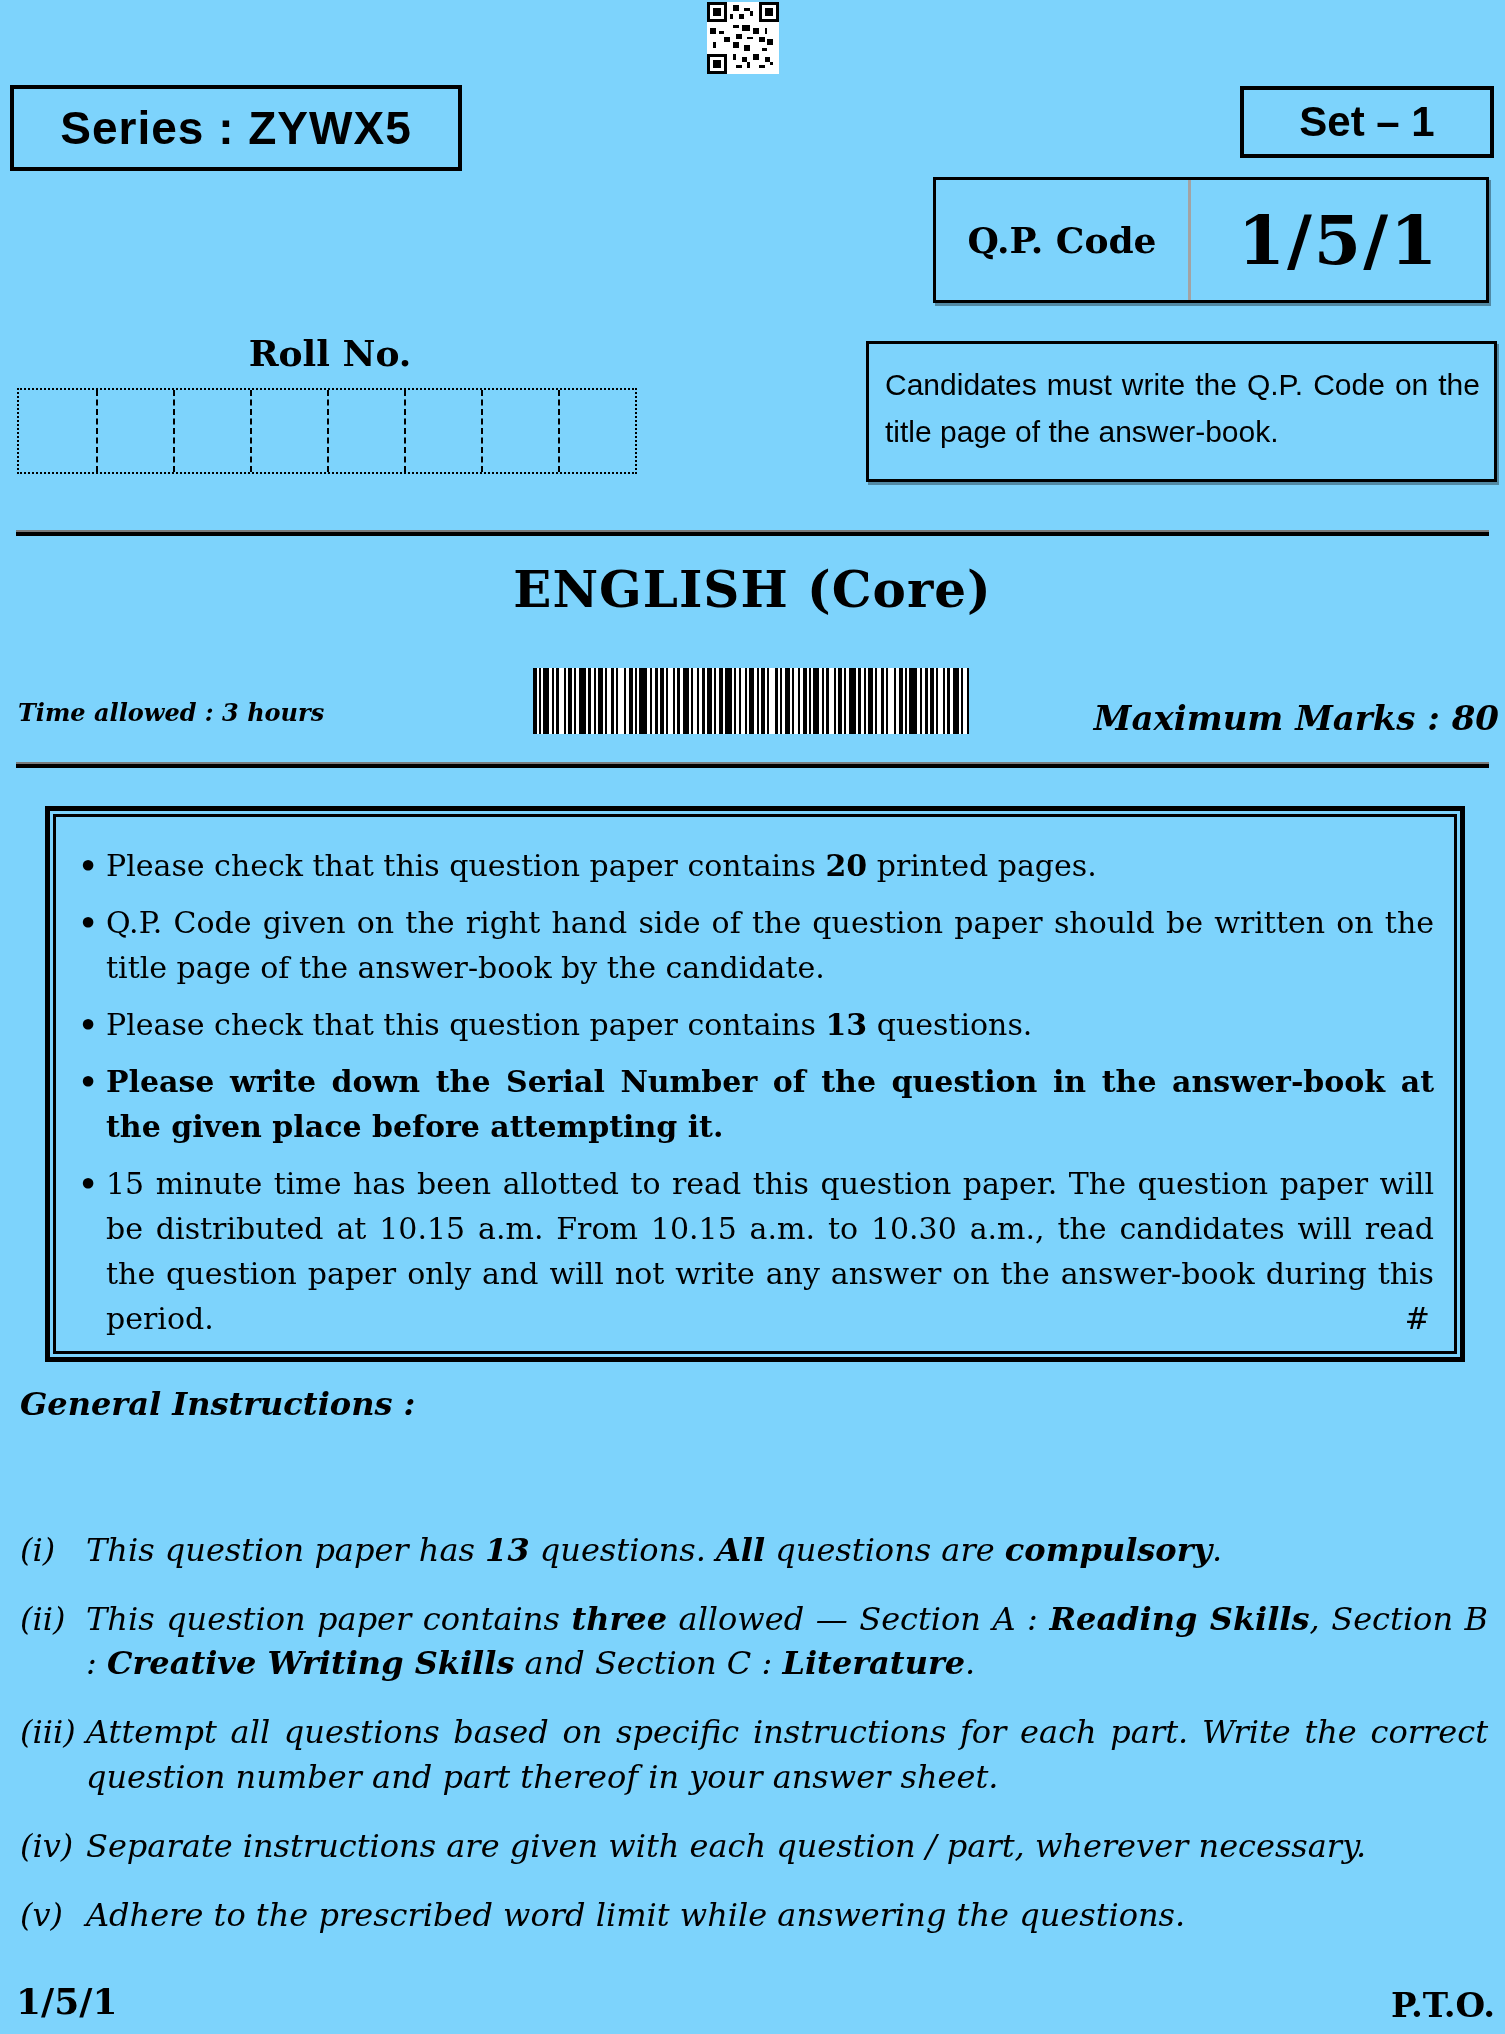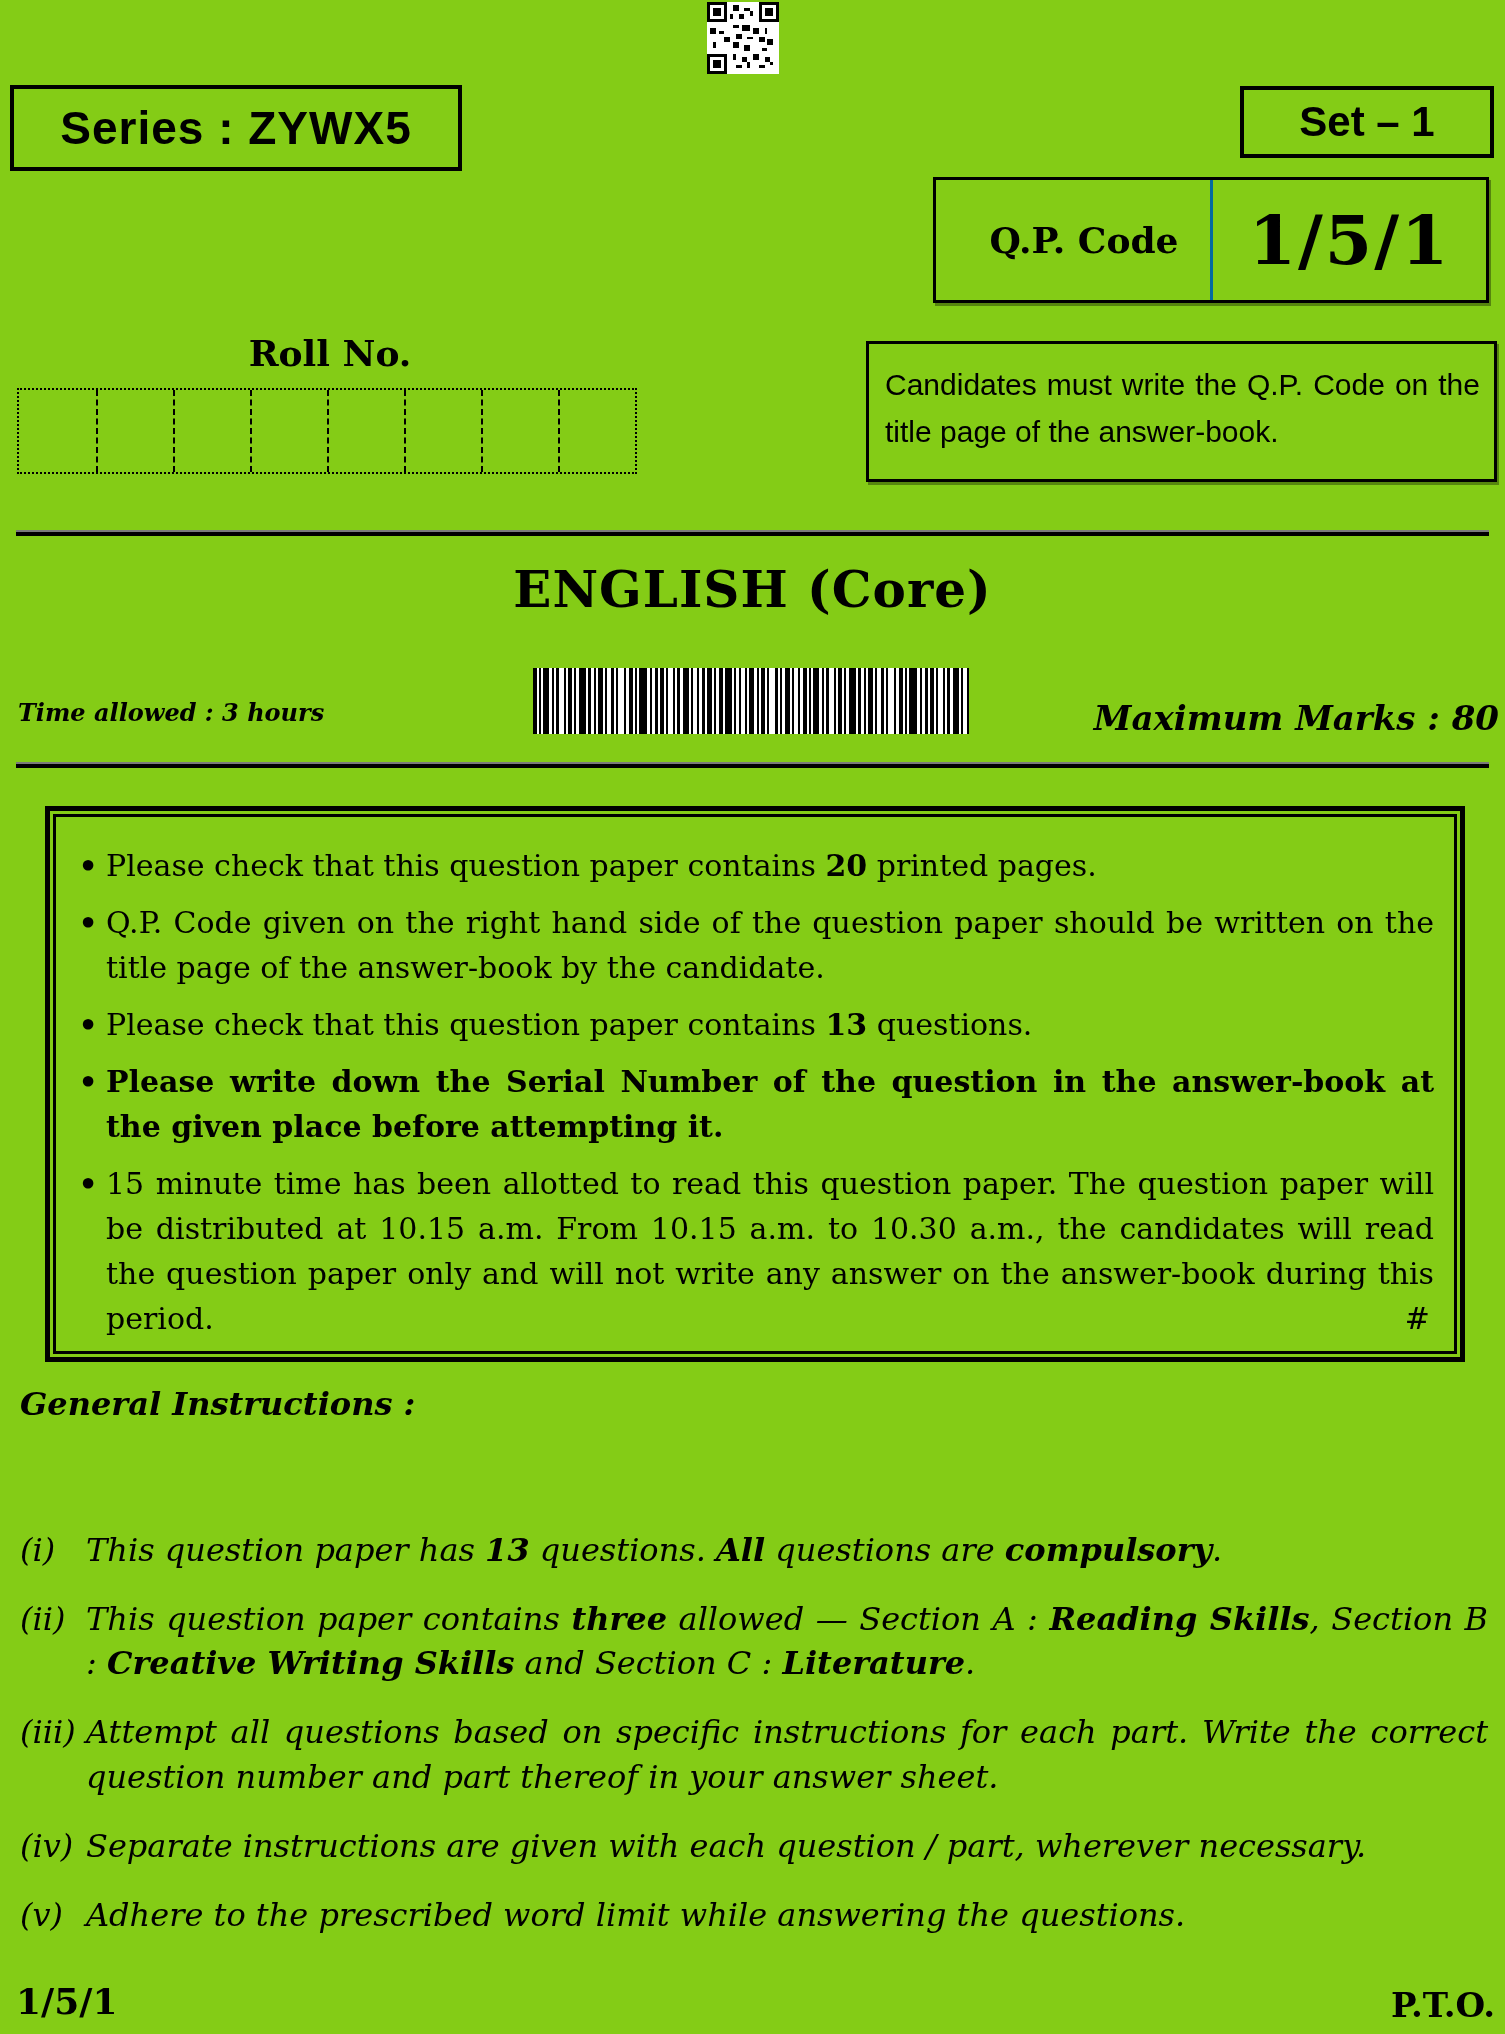--- a/index.html
+++ b/index.html
@@ -1,19 +1,19 @@
 <!DOCTYPE html>
 <html><head>
 <meta charset="utf-8">
 <style>
   html,body{margin:0;padding:0;background:#e8e8e8;}
   *{box-sizing:border-box;}
   .page{
     position:relative;width:1505px;height:2034px;margin:0 auto;
-    background:#84cc16;color:#000;
+    background:#7dd3fc;color:#000;
     font-family:"DejaVu Serif","Liberation Serif",serif;
     overflow:hidden;
   }
   .abs{position:absolute;}
 
   
   .qr{left:703px;top:2px;width:80px;height:72px;}
 
   
   .series-box{
@@ -29,23 +29,23 @@
     border:4px solid #000;display:flex;align-items:center;justify-content:center;
     font-family:"Liberation Sans",sans-serif;font-weight:bold;font-size:42px;
   }
 
   
   .qp-table{
     left:933px;top:177px;width:556px;height:126px;
     border:3px solid #000;display:flex;box-shadow:2px 3px 0 rgba(0,0,0,.35);
   }
   .qp-left{
-    width:255px;border-right:3px solid #0369a1;
+    width:255px;border-right:3px solid #a3a3a3;
     display:flex;align-items:center;justify-content:center;
-    font-weight:bold;font-size:36px;margin-left:22px;
+    font-weight:bold;font-size:36px;
   }
   .qp-right{
     flex:1;display:flex;align-items:center;justify-content:center;
     font-weight:bold;font-size:68px;letter-spacing:2px;
   }
 
   
   .roll-label{
     left:200px;top:332px;width:260px;text-align:center;
     font-weight:bold;font-size:36px;

